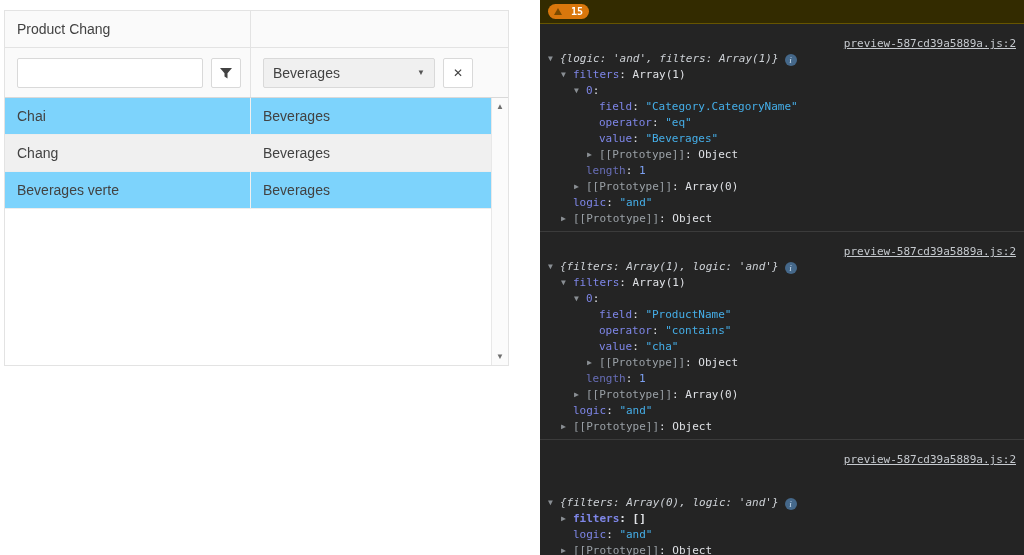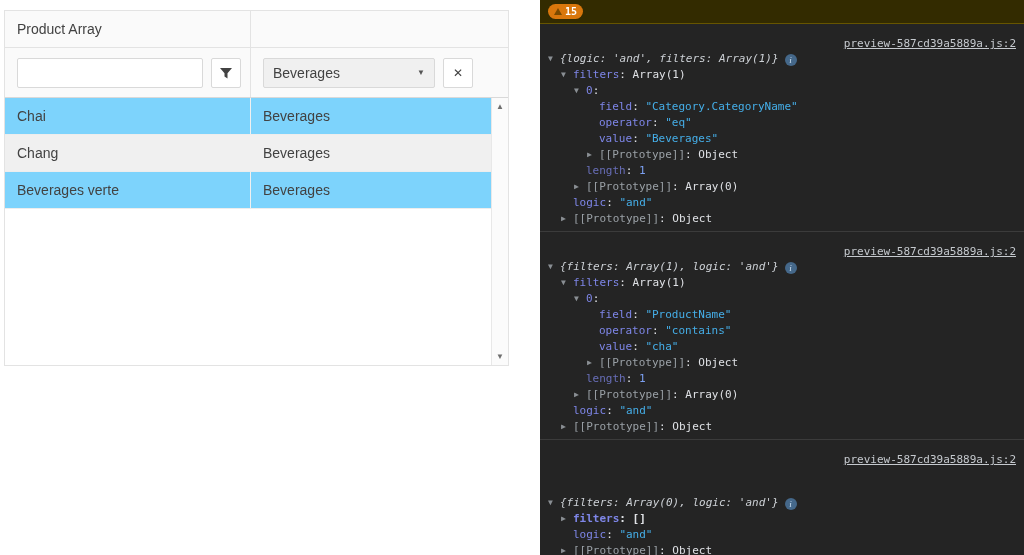--- a/index.html
+++ b/index.html
@@ -35,21 +35,21 @@
   .scrollbar{width:16px;border-left:1px solid #e8e8e8;background:#fbfbfb;display:flex;
      flex-direction:column;justify-content:space-between;align-items:center;}
   .sb-arrow{color:#6e6e6e;font-size:8px;padding:4px 0;cursor:pointer;}
 
   
   .console{position:absolute;left:540px;top:0;width:484px;height:555px;background:#242424;
      font-family:"DejaVu Sans Mono",monospace;font-size:11px;color:#dfe1e5;box-sizing:border-box;}
   .warning{background:#332b00;border-bottom:1px solid #665500;color:#edd895;
      display:flex;align-items:flex-start;padding:3px 8px 4px 6px;line-height:13px;}
   .warn-text{max-width:404px;}
-  .badge{display:inline-flex;align-items:center;gap:3px;background:#d9770c;border-radius:9px;
+  .badge{display:inline-flex;align-items:center;gap:9px;background:#d9770c;border-radius:9px;
      padding:1px 6px;color:#fff;font-size:10px;font-weight:bold;margin:1px 9px 0 2px;flex:none;}
   .tri{width:0;height:0;border-left:4px solid transparent;border-right:4px solid transparent;
      border-bottom:7px solid #7a4a00;}
   .entry{border-bottom:1px solid #3b3b3b;padding:12px 8px 4px 8px;}
   .srcline{text-align:right;line-height:15px;}
   .srclink{color:#c5c9ce;text-decoration:underline;cursor:pointer;}
   .cline{line-height:16px;white-space:pre;}
   .arrow{display:inline-block;width:12px;color:#8a8f94;font-size:8px;vertical-align:1px;cursor:pointer;}
   .preview{font-style:italic;color:#cdd1d6;}
   .key{color:#7e86e8;}
@@ -63,21 +63,21 @@
      margin-left:6px;vertical-align:-1px;font-family:"Liberation Serif",serif;cursor:pointer;}
   .prompt-row{padding:4px 8px;cursor:text;}
   .chev{color:#4a9df8;font-weight:bold;font-size:12px;}
 </style>
 </head>
 <body>
 
 <div class="grid">
   <div class="hrow">
     <div class="hcell c1">
-      <span>Product Array</span>
+      <span>Product Chang</span>
     </div>
   </div>
   <div class="frow">
     <div class="fcell c1">
       <input class="f-input" type="text" value="" style="">
       <button class="icon-btn">
         <svg width="14" height="14" viewBox="0 0 14 14">
           <path d="M1 2h12L8.5 7.2v5.3l-3-2V7.2L1 2z" fill="#424242"></path>
         </svg>
       </button>

